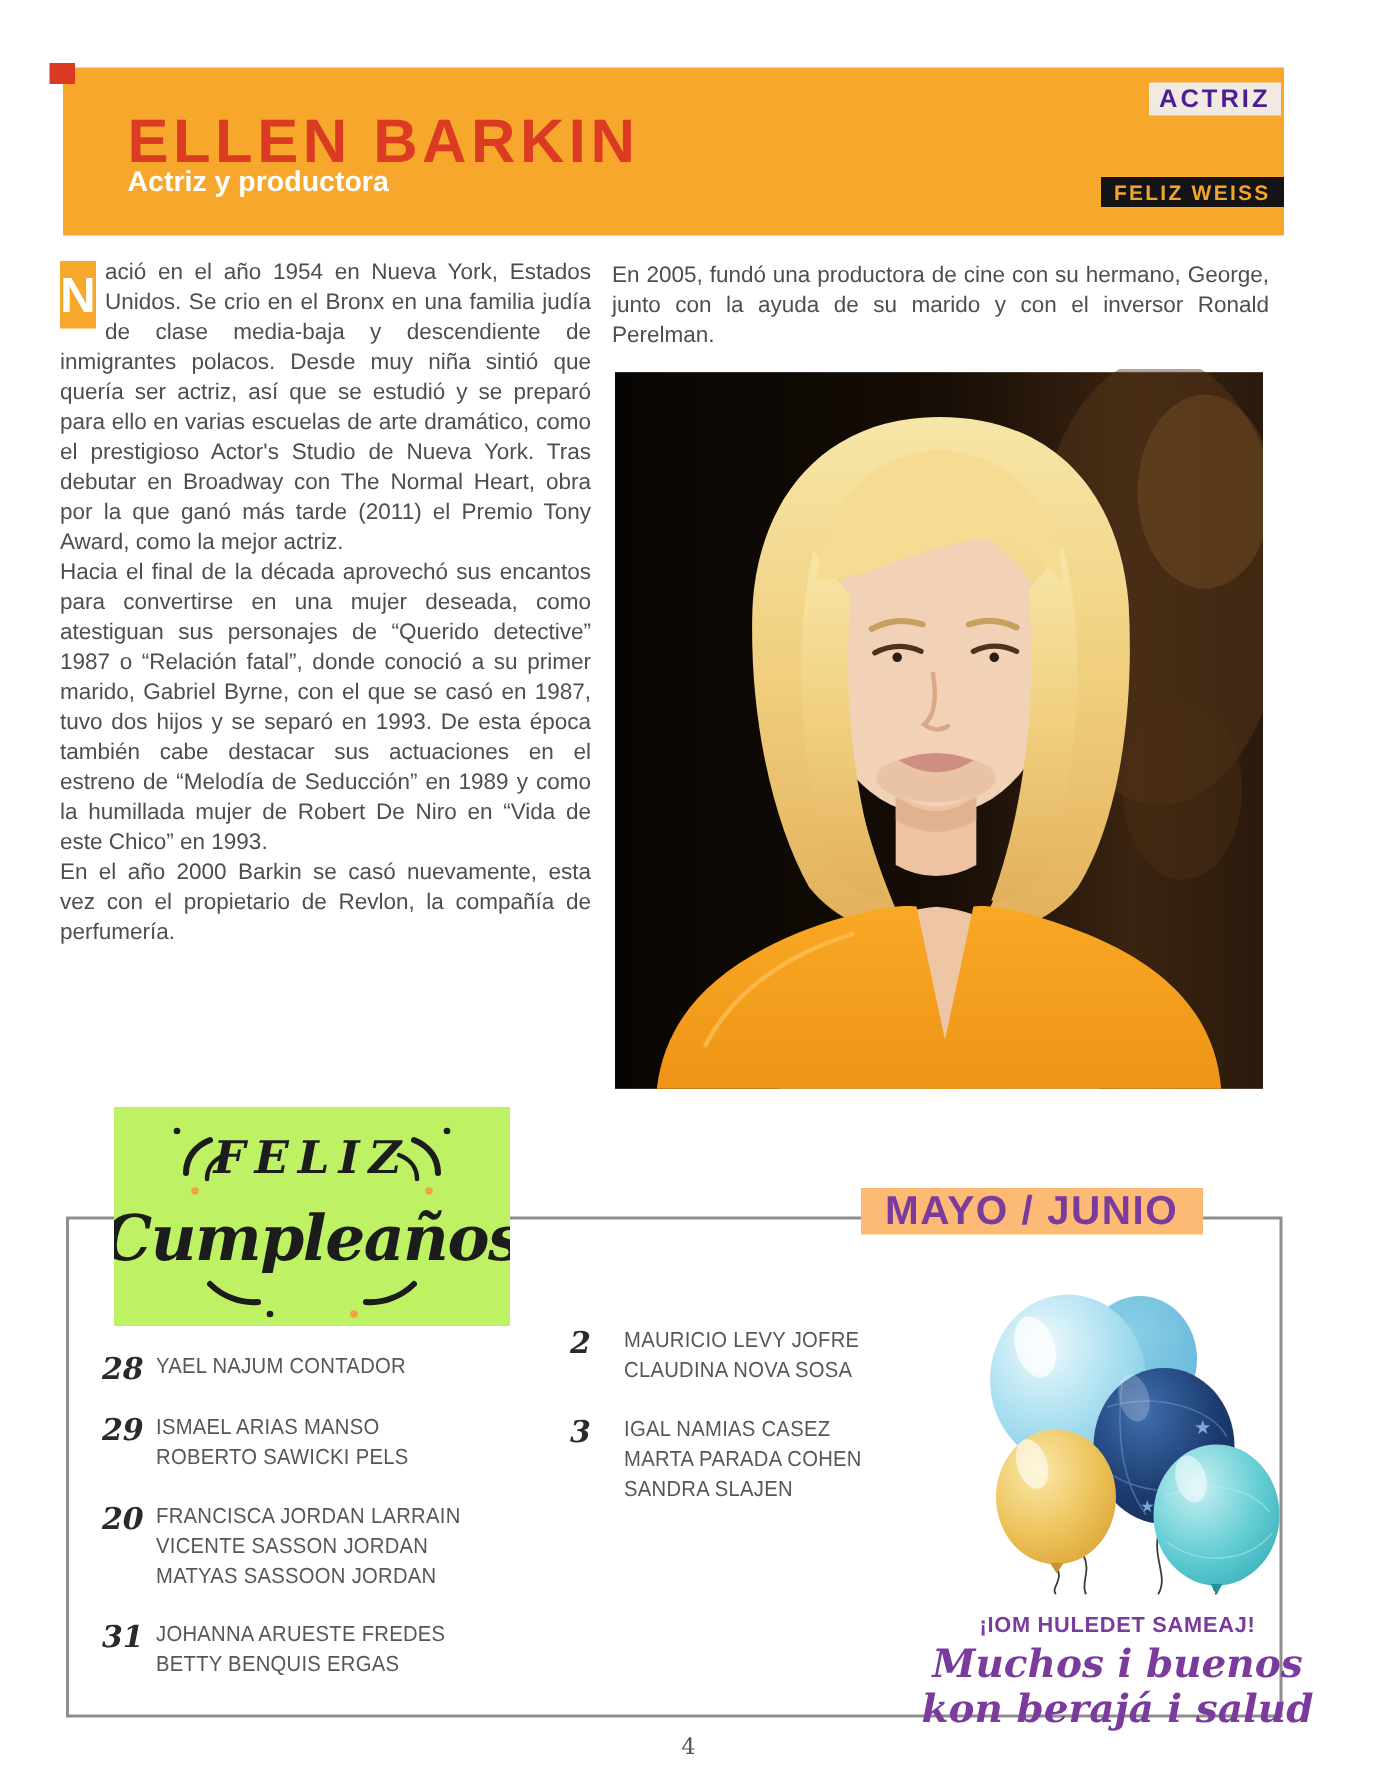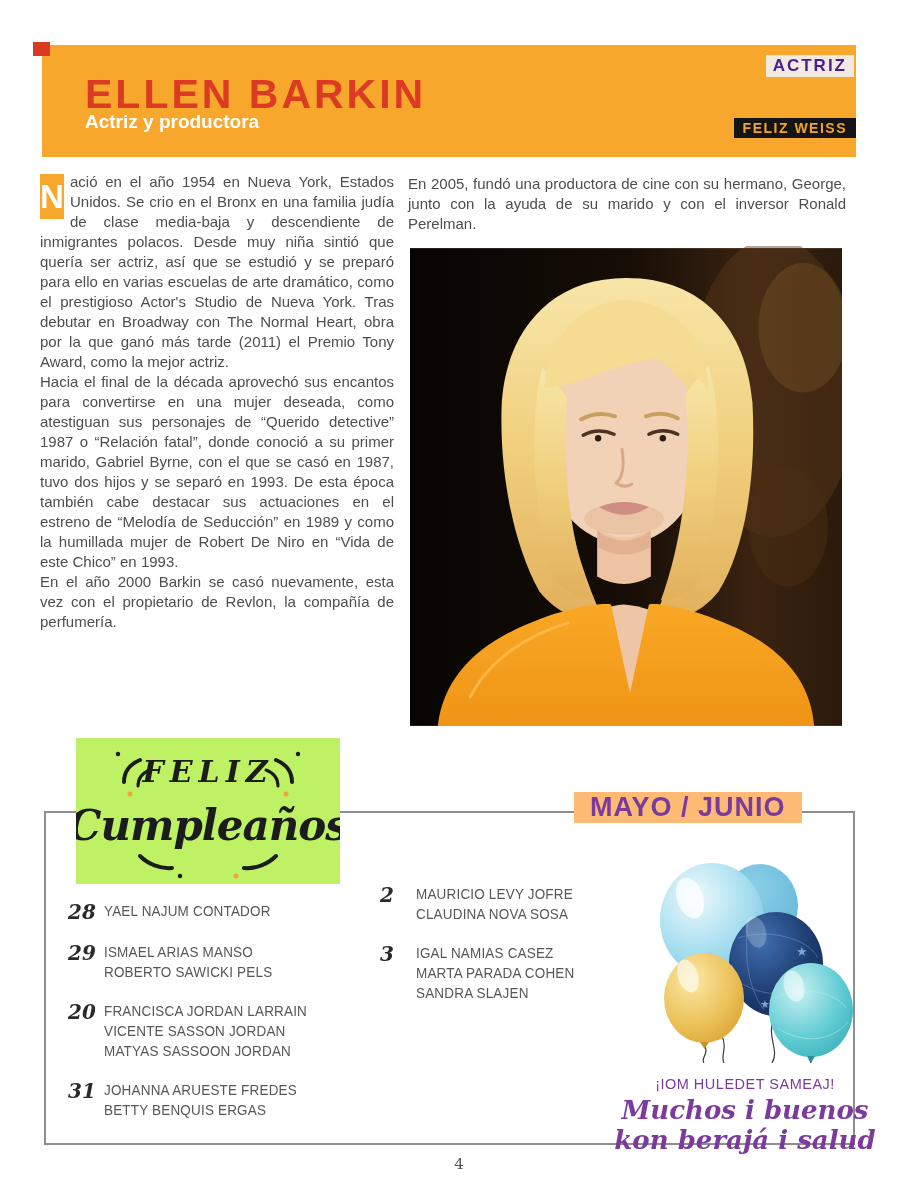--- a/index.html
+++ b/index.html
@@ -35,21 +35,21 @@
   .may-list{left:68px;top:901px;width:310px;}
   .june-col{left:380px;top:884px;width:260px;}
   .june-title{margin:0 0 24px 28px;color:#7A3B9D;font-size:24px;font-weight:bold;letter-spacing:2px;}
   .bentry{display:flex;align-items:flex-start;margin-bottom:19px;}
   .bday-num{flex:0 0 36px;font-family:"DejaVu Serif",serif;font-style:italic;font-weight:bold;
     font-size:20px;color:#2a2a2a;line-height:22px;}
   .bnames{font-size:14.5px;color:#575757;line-height:20px;letter-spacing:0.2px;
     white-space:pre-line;text-transform:uppercase;transform:scaleX(0.93);transform-origin:left top;}
   .balloons{position:absolute;left:648px;top:858px;}
   .greeting{position:absolute;left:605px;top:1076px;width:280px;text-align:center;}
-  .greet1{font-size:14.5px;font-weight:normal;color:#7A3B9D;letter-spacing:0.5px;}
+  .greet1{font-size:14.5px;font-weight:bold;color:#7A3B9D;letter-spacing:0.5px;}
   .greet2{margin-top:3px;font-family:"DejaVu Serif",serif;font-style:italic;font-weight:bold;
     font-size:26px;color:#7A3B9D;}
   .page-number{position:absolute;left:0;right:0;top:1155px;text-align:center;
     font-family:"DejaVu Serif",serif;font-size:15px;color:#555555;}
 </style>
 </head>
 <body>
 
 <div class="banner">
   <div class="red-square"></div>

